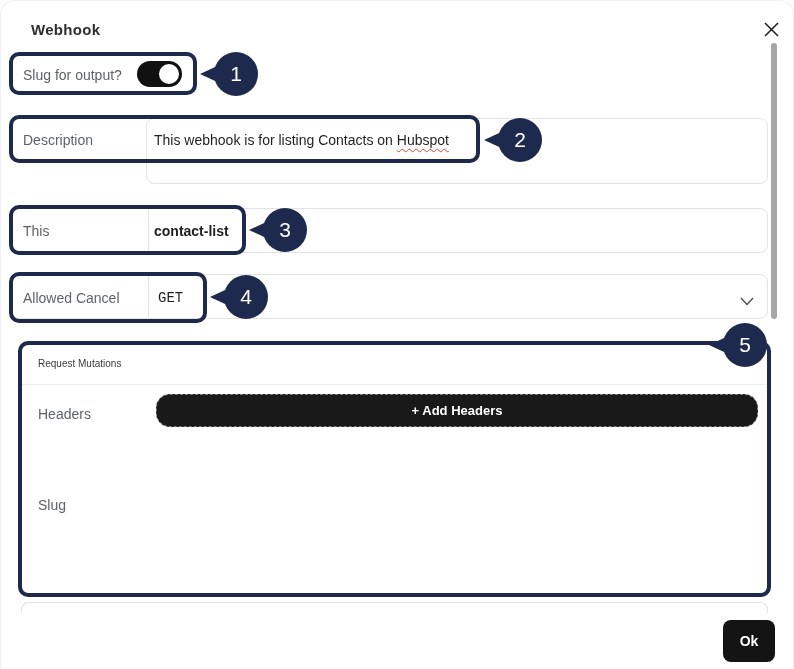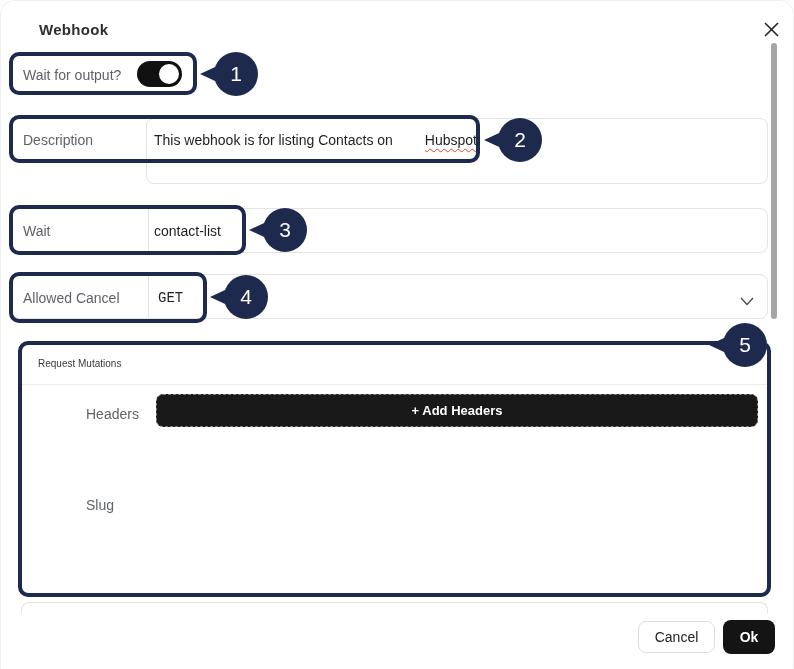--- a/index.html
+++ b/index.html
@@ -12,21 +12,21 @@
   *{margin:0;padding:0;box-sizing:border-box;}
   body{
     width:794px;height:669px;background:#fdfdfd;
     font-family:"Liberation Sans", sans-serif;
     position:relative;overflow:hidden;
   }
   .modal{
     position:absolute;inset:0;background:#ffffff;
     border:1px solid #f0f0f0;border-radius:14px 14px 0 0;
   }
-  .title{position:absolute;left:30px;top:20px;font-size:15px;color:#2f2f2f;font-weight:600;letter-spacing:.3px;margin-left:8px;}
+  .title{position:absolute;left:30px;top:20px;font-size:15px;color:#2f2f2f;font-weight:600;letter-spacing:.3px;}
   .close{position:absolute;left:756px;top:14px;width:28px;height:28px;display:flex;align-items:center;justify-content:center;cursor:pointer;}
   .scrollbar{position:absolute;left:770px;top:42px;width:6px;height:276px;background:#a6a6a6;border-radius:3px;}
 
   
   .hl{position:absolute;border:4px solid var(--navy);border-radius:10px;pointer-events:none;}
   #hl1{left:8px;top:51px;width:188px;height:43px;}
   #hl2{left:8px;top:114px;width:471px;height:48px;}
   #hl3{left:8px;top:204px;width:237px;height:50px;}
   #hl4{left:8px;top:271px;width:198px;height:51px;}
   #hl5{left:17px;top:340px;width:753px;height:256px;}
@@ -48,104 +48,103 @@
   .field-label{position:absolute;font-size:14px;color:var(--label);}
   .field-value{position:absolute;font-size:14px;color:var(--value);}
 
   
   .toggle{position:absolute;left:136px;top:60px;width:45px;height:26px;background:#111;border-radius:13px;cursor:pointer;}
   .toggle .knob{position:absolute;right:1px;top:1px;width:24px;height:24px;background:#fff;border:2.5px solid #111;border-radius:50%;}
 
   
   .desc-box{position:absolute;left:145px;top:117px;width:622px;height:66px;border:1px solid var(--border);border-radius:8px;background:#fff;}
   .desc-text{position:absolute;left:153px;top:131px;font-size:14px;color:var(--value);white-space:nowrap;}
-  .squiggle{text-decoration:underline wavy #e8432d 1px;text-underline-offset:3px;margin-left:28px;}
+  .squiggle{text-decoration:underline wavy #e8432d 1px;text-underline-offset:3px;}
 
   
   .row-box{position:absolute;left:10px;width:757px;height:45px;border:1px solid var(--border);border-radius:8px;background:#fff;}
   #slug-box{top:207px;}
   #method-box{top:273px;}
   .row-divider{position:absolute;left:136px;top:0;width:1px;height:100%;background:var(--border);}
   .chevron{position:absolute;left:739px;top:291px;}
 
   
   .panel{position:absolute;left:20px;top:343px;width:747px;height:250px;border:1px solid var(--border);border-radius:8px;background:#fff;}
   .panel-title{position:absolute;left:16px;top:13px;font-size:10px;color:#3a3a3a;}
   .panel-divider{position:absolute;left:0;top:39px;width:100%;height:1px;background:#ececec;}
-  .panel-label{position:absolute;left:16px;font-size:14px;color:var(--label);margin-left:48px;}
+  .panel-label{position:absolute;left:16px;font-size:14px;color:var(--label);}
   .add-btn{position:absolute;left:134px;width:602px;height:33px;background:var(--btn-black);
     border:1px dashed #7c7c7c;border-radius:7px;color:#fff;font-size:13px;font-weight:700;
     display:flex;align-items:center;justify-content:center;cursor:pointer;}
 
   
   .partial-box{position:absolute;left:20px;top:601px;width:747px;height:14px;
     border:1px solid var(--border);border-bottom:none;border-radius:8px 8px 0 0;background:#fff;}
   .footer{position:absolute;left:0;top:612px;width:100%;height:57px;background:#fff;}
   .btn-cancel{position:absolute;left:637px;top:620px;width:77px;height:32px;background:#fff;
     border:1px solid #ddd;border-radius:8px;font-size:14px;color:#222;
     display:flex;align-items:center;justify-content:center;cursor:pointer;font-family:inherit;}
-  .btn-ok{position:absolute;left:722px;top:619px;width:52px;height:34px;background:#141414;
+  .btn-ok{position:absolute;left:722px;top:619px;width:52px;height:42px;background:#141414;
     border:none;border-radius:8px;font-size:14px;font-weight:700;color:#fff;
     display:flex;align-items:center;justify-content:center;cursor:pointer;font-family:inherit;}
 </style>
 </head>
 <body>
 
 <div class="modal">
 
   <div class="title">Webhook</div>
 
   <div class="close">
     <svg width="17" height="17" viewBox="0 0 17 17">
       <line x1="2" y1="2" x2="15" y2="15" stroke="#222" stroke-width="1.6"></line>
       <line x1="15" y1="2" x2="2" y2="15" stroke="#222" stroke-width="1.6"></line>
     </svg>
   </div>
 
   <div class="scrollbar"></div>
 
-  <div class="field-label" style="left:22px;top:66px;">Wait for output?</div>
+  <div class="field-label" style="left:22px;top:66px;">Slug for output?</div>
   <div class="toggle">
     <div class="knob"></div>
   </div>
 
   <div class="field-label" style="left:22px;top:131px;">Description</div>
   <div class="desc-box"></div>
   <div class="desc-text"><span>This webhook is for listing Contacts on </span><span class="squiggle">Hubspot</span></div>
 
   <div class="row-box" id="slug-box">
     <div class="row-divider"></div>
   </div>
-  <div class="field-label" style="left:22px;top:222px;">Wait</div>
-  <div class="field-value" style="left:153px;top:222px;font-weight:400;">contact-list</div>
+  <div class="field-label" style="left:22px;top:222px;">This</div>
+  <div class="field-value" style="left:153px;top:222px;font-weight:700;">contact-list</div>
 
   <div class="row-box" id="method-box">
     <div class="row-divider"></div>
   </div>
   <div class="field-label" style="left:22px;top:289px;">Allowed Cancel</div>
   <div class="field-value" style="left:157px;top:289px;font-family:Liberation Mono, monospace;">GET</div>
   <div class="chevron">
     <svg width="14" height="9" viewBox="0 0 14 9">
       <polyline points="1,1 7,7.5 13,1" fill="none" stroke="#4a4a4a" stroke-width="1.3"></polyline>
     </svg>
   </div>
 
   <div class="panel">
     <div class="panel-title">Request Mutations</div>
     <div class="panel-divider"></div>
 
     <div class="panel-label" style="top:61px;">Headers</div>
-    <div class="add-btn" style="top:49px;">+ Add Headers</div>
+    <div class="add-btn" style="top:49px;border-radius:14px;">+ Add Headers</div>
 
     <div class="panel-label" style="top:152px;">Slug</div>
   </div>
 
   <div class="partial-box"></div>
   <div class="footer"></div>
-  <div class="btn-cancel">Cancel</div>
   <div class="btn-ok">Ok</div>
 
   <div class="hl" id="hl1"></div>
   <div class="hl" id="hl2"></div>
   <div class="hl" id="hl3"></div>
   <div class="hl" id="hl4"></div>
   <div class="hl" id="hl5"></div>
 
   <div class="annot" id="annot1">
     <div class="tri"></div>

